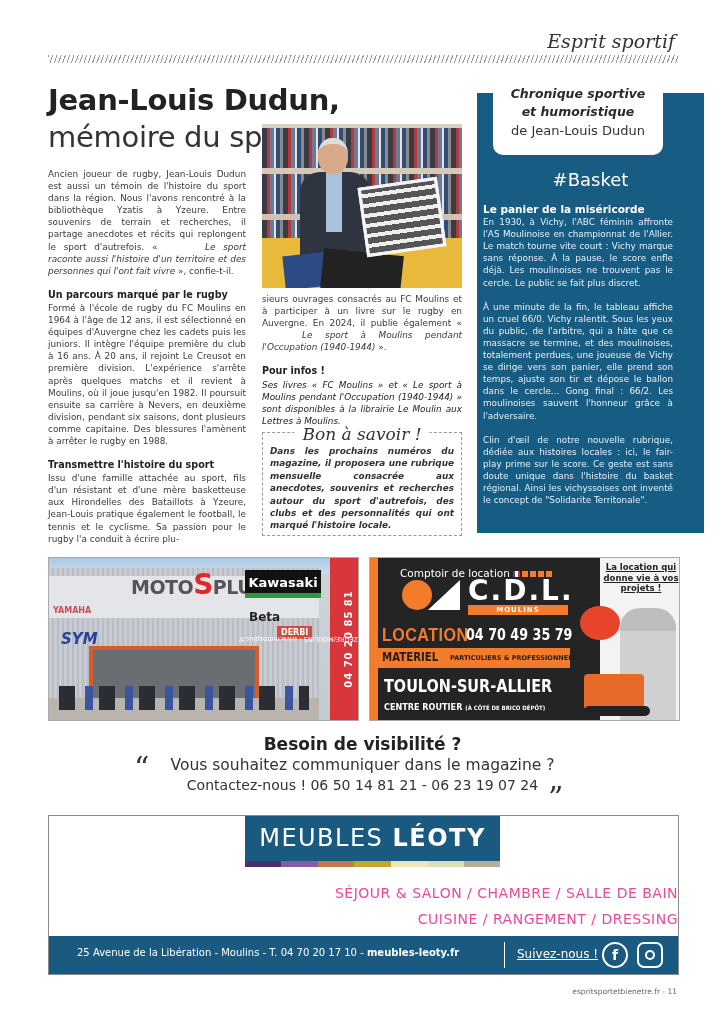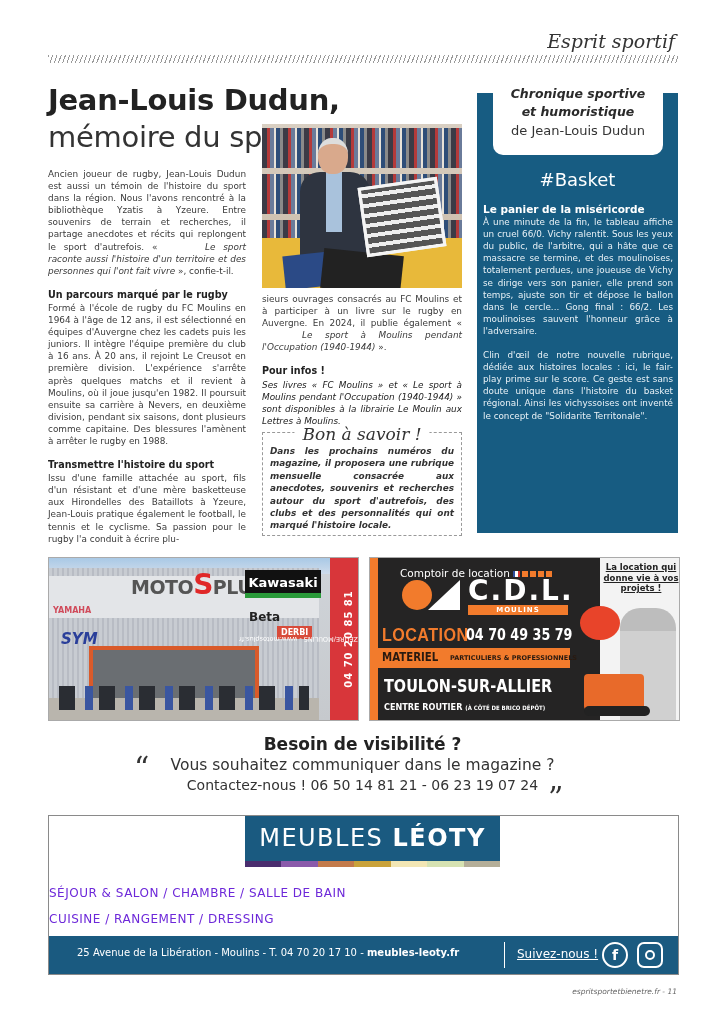--- a/index.html
+++ b/index.html
@@ -34,21 +34,21 @@
   .col h4 { font-size: 9.6px; font-weight: bold; color: #222; margin: 0 0 1px 0; }
   .col i { font-style: italic; margin-left: 40px; }
   .col1 { left: 48px; top: 168px; width: 198px; }
   .col2 { left: 262px; top: 293px; width: 200px; }
   .col2 .info-body { font-style: italic; color: #222; font-size: 8.9px; }
 
   .tip { position: absolute; left: 262px; top: 432px; width: 200px; height: 104px; border: 1px dashed #999; padding: 12px 7px 6px 7px; }
   .tip .tip-title { position: absolute; top: -9px; left: 50%; transform: translateX(-50%); background: #fff; padding: 0 8px; font-family: "DejaVu Serif", serif; font-style: italic; font-size: 17px; color: #333; white-space: nowrap; }
   .tip .tip-body { font-size: 8.9px; line-height: 12.4px; font-style: italic; font-weight: bold; color: #333; text-align: justify; }
 
-  .sidebar { position: absolute; left: 477px; top: 93px; width: 201px; height: 440px; background: #175c82; color: #ffffff; }
+  .sidebar { position: absolute; left: 477px; top: 93px; width: 227px; height: 440px; background: #175c82; color: #ffffff; }
   .sidebar-header { position: absolute; left: 16px; top: -12px; width: 170px; height: 74px; background: #fff; border-radius: 0 0 10px 10px; text-align: center; padding-top: 4px; }
   .sidebar-header .ital { font-style: italic; font-weight: bold; font-size: 12.5px; line-height: 18px; color: #2a2a2a; }
   .sidebar-header .author { font-size: 13px; line-height: 20px; color: #333; }
   .sidebar .tag { position: absolute; top: 76px; left: 0; right: 0; text-align: center; font-size: 18px; color: #fff; }
   .sidebar .body { position: absolute; top: 110px; left: 6px; width: 190px; font-size: 8.8px; line-height: 12.1px; text-align: justify; color: #e8f1f6; }
   .sidebar .body h4 { font-size: 10.5px; color: #fff; font-weight: bold; margin-bottom: 1px; }
   .sidebar .body p { margin-bottom: 12px; }
 
   .ad-moto { position: absolute; left: 48px; top: 557px; width: 311px; height: 164px; border: 1px solid #aaa; overflow: hidden;
     background: linear-gradient(180deg, #a9c9e6 0%, #cfdceb 10%, #cfd3d8 10%, #c6c9cd 100%); }
@@ -99,32 +99,32 @@
   .promo .p-line { font-size: 15.5px; color: #333; margin-top: 2px; }
   .promo .p-contact { font-size: 14px; color: #333; margin-top: 3px; }
   .promo .q-open { position: absolute; left: 134px; top: 16px; font-family: "DejaVu Serif", serif; font-size: 30px; color: #333; }
   .promo .q-close { position: absolute; left: 548px; top: 46px; font-family: "DejaVu Serif", serif; font-size: 30px; color: #333; }
 
   .ad-leoty { position: absolute; left: 48px; top: 815px; width: 631px; height: 160px; border: 1px solid #8a8a8a; background: #fff; }
   .ad-leoty .brand { position: absolute; left: 196px; top: 0; width: 255px; height: 45px; background: #1a5a80; color: #fff; text-align: center; font-size: 24px; line-height: 45px; letter-spacing: 1.5px; }
   .ad-leoty .brand b { font-weight: bold; }
   .ad-leoty .palette { position: absolute; left: 196px; top: 45px; width: 255px; height: 6px; display: flex; }
   .ad-leoty .palette span { flex: 1; }
-  .ad-leoty .services { position: absolute; left: 0; top: 64px; width: 100%; text-align: left; font-size: 12px; line-height: 26px; color: #6d28d9; letter-spacing: 0.5px; }
+  .ad-leoty .services { position: absolute; left: 0; top: 64px; width: 100%; text-align: right; font-size: 14px; line-height: 26px; color: #ec4899; letter-spacing: 0.5px; }
   .ad-leoty .footer { position: absolute; left: 0; bottom: 0; width: 100%; height: 38px; background: #1a5a80; color: #fff; }
   .ad-leoty .addr { position: absolute; left: 28px; top: 11px; font-size: 10px; }
   .ad-leoty .addr b { font-weight: bold; }
   .ad-leoty .divider { position: absolute; left: 455px; top: 6px; width: 1px; height: 26px; background: #fff; }
   .ad-leoty .follow { position: absolute; left: 468px; top: 11px; font-size: 12px; text-decoration: underline; }
   .ad-leoty .social { position: absolute; top: 6px; width: 26px; height: 26px; border: 2px solid #fff; display: flex; align-items: center; justify-content: center; font-weight: bold; font-size: 14px; }
   .ad-leoty .fb { left: 553px; border-radius: 50%; }
   .ad-leoty .ig { left: 588px; border-radius: 7px; }
   .ad-leoty .ig i { width: 10px; height: 10px; border: 2px solid #fff; border-radius: 50%; display: block; }
 
-  .page-footer { position: absolute; right: 48px; top: 987px; font-size: 7.5px; font-style: italic; color: #666; }
+  .page-footer { position: absolute; right: 48px; top: 987px; font-size: 7.5px; color: #666; }
 </style>
 </head>
 <body>
 
 <div class="section-tag">Esprit sportif</div>
 <div class="hatch"></div>
 
 <h1 class="headline">
   <b>Jean-Louis Dudun,</b><span class="thin"> mémoire du sport local</span>
 </h1>
@@ -165,20 +165,21 @@
 
 <aside class="sidebar">
   <div class="sidebar-header">
     <div class="ital">Chronique sportive</div>
     <div class="ital">et humoristique</div>
     <div class="author">de Jean-Louis Dudun</div>
   </div>
   <div class="tag">#Basket</div>
   <div class="body">
     <h4>Le panier de la miséricorde</h4>
+    <p>En 1930, à Vichy, l'ABC féminin affronte l'AS Moulinoise en championnat de l'Allier. Le match tourne vite court : Vichy marque sans réponse. À la pause, le score enfle déjà. Les moulinoises ne trouvent pas le cercle. Le public se fait plus discret.</p>
     <p>À une minute de la fin, le tableau affiche un cruel 66/0. Vichy ralentit. Sous les yeux du public, de l'arbitre, qui a hâte que ce massacre se termine, et des moulinoises, totalement perdues, une joueuse de Vichy se dirige vers son panier, elle prend son temps, ajuste son tir et dépose le ballon dans le cercle... Gong final : 66/2. Les moulinoises sauvent l'honneur grâce à l'adversaire.</p>
     <p>Clin d'œil de notre nouvelle rubrique, dédiée aux histoires locales : ici, le fair-play prime sur le score. Ce geste est sans doute unique dans l'histoire du basket régional. Ainsi les vichyssoises ont inventé le concept de "Solidarite Territonale".</p>
   </div>
 </aside>
 
 <div class="ad-moto">
   <div class="building"></div>
   <div class="banner"></div>
   <div class="logo"><span>MOTO</span><span class="s">S</span><span>PLUS</span></div>
   <div class="kawa">Kawasaki</div>

